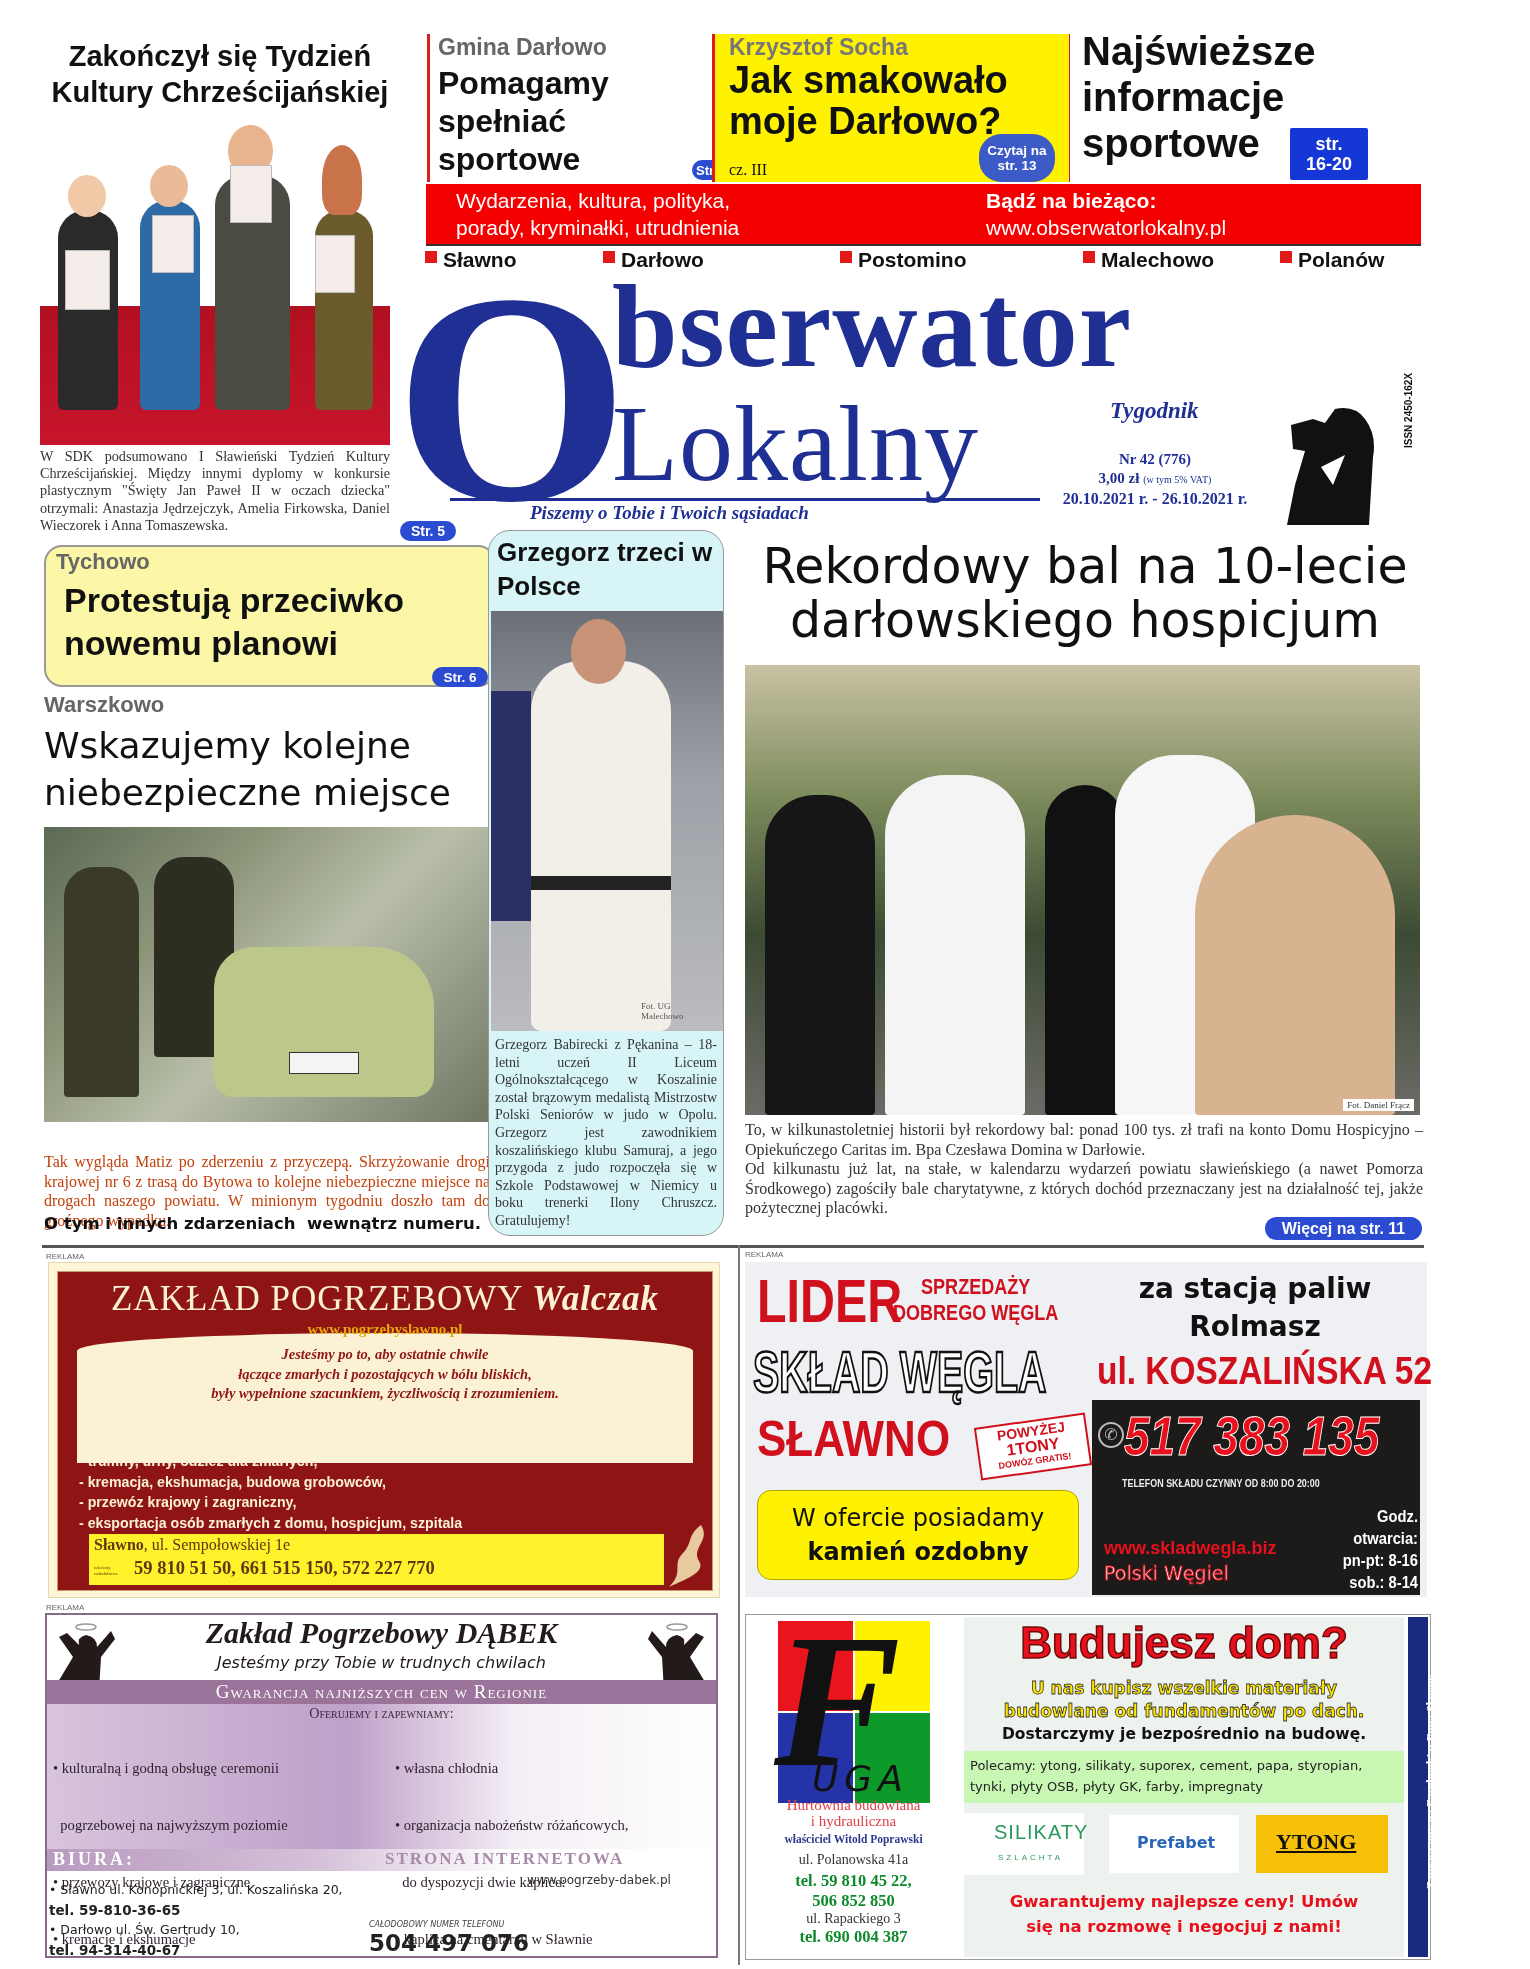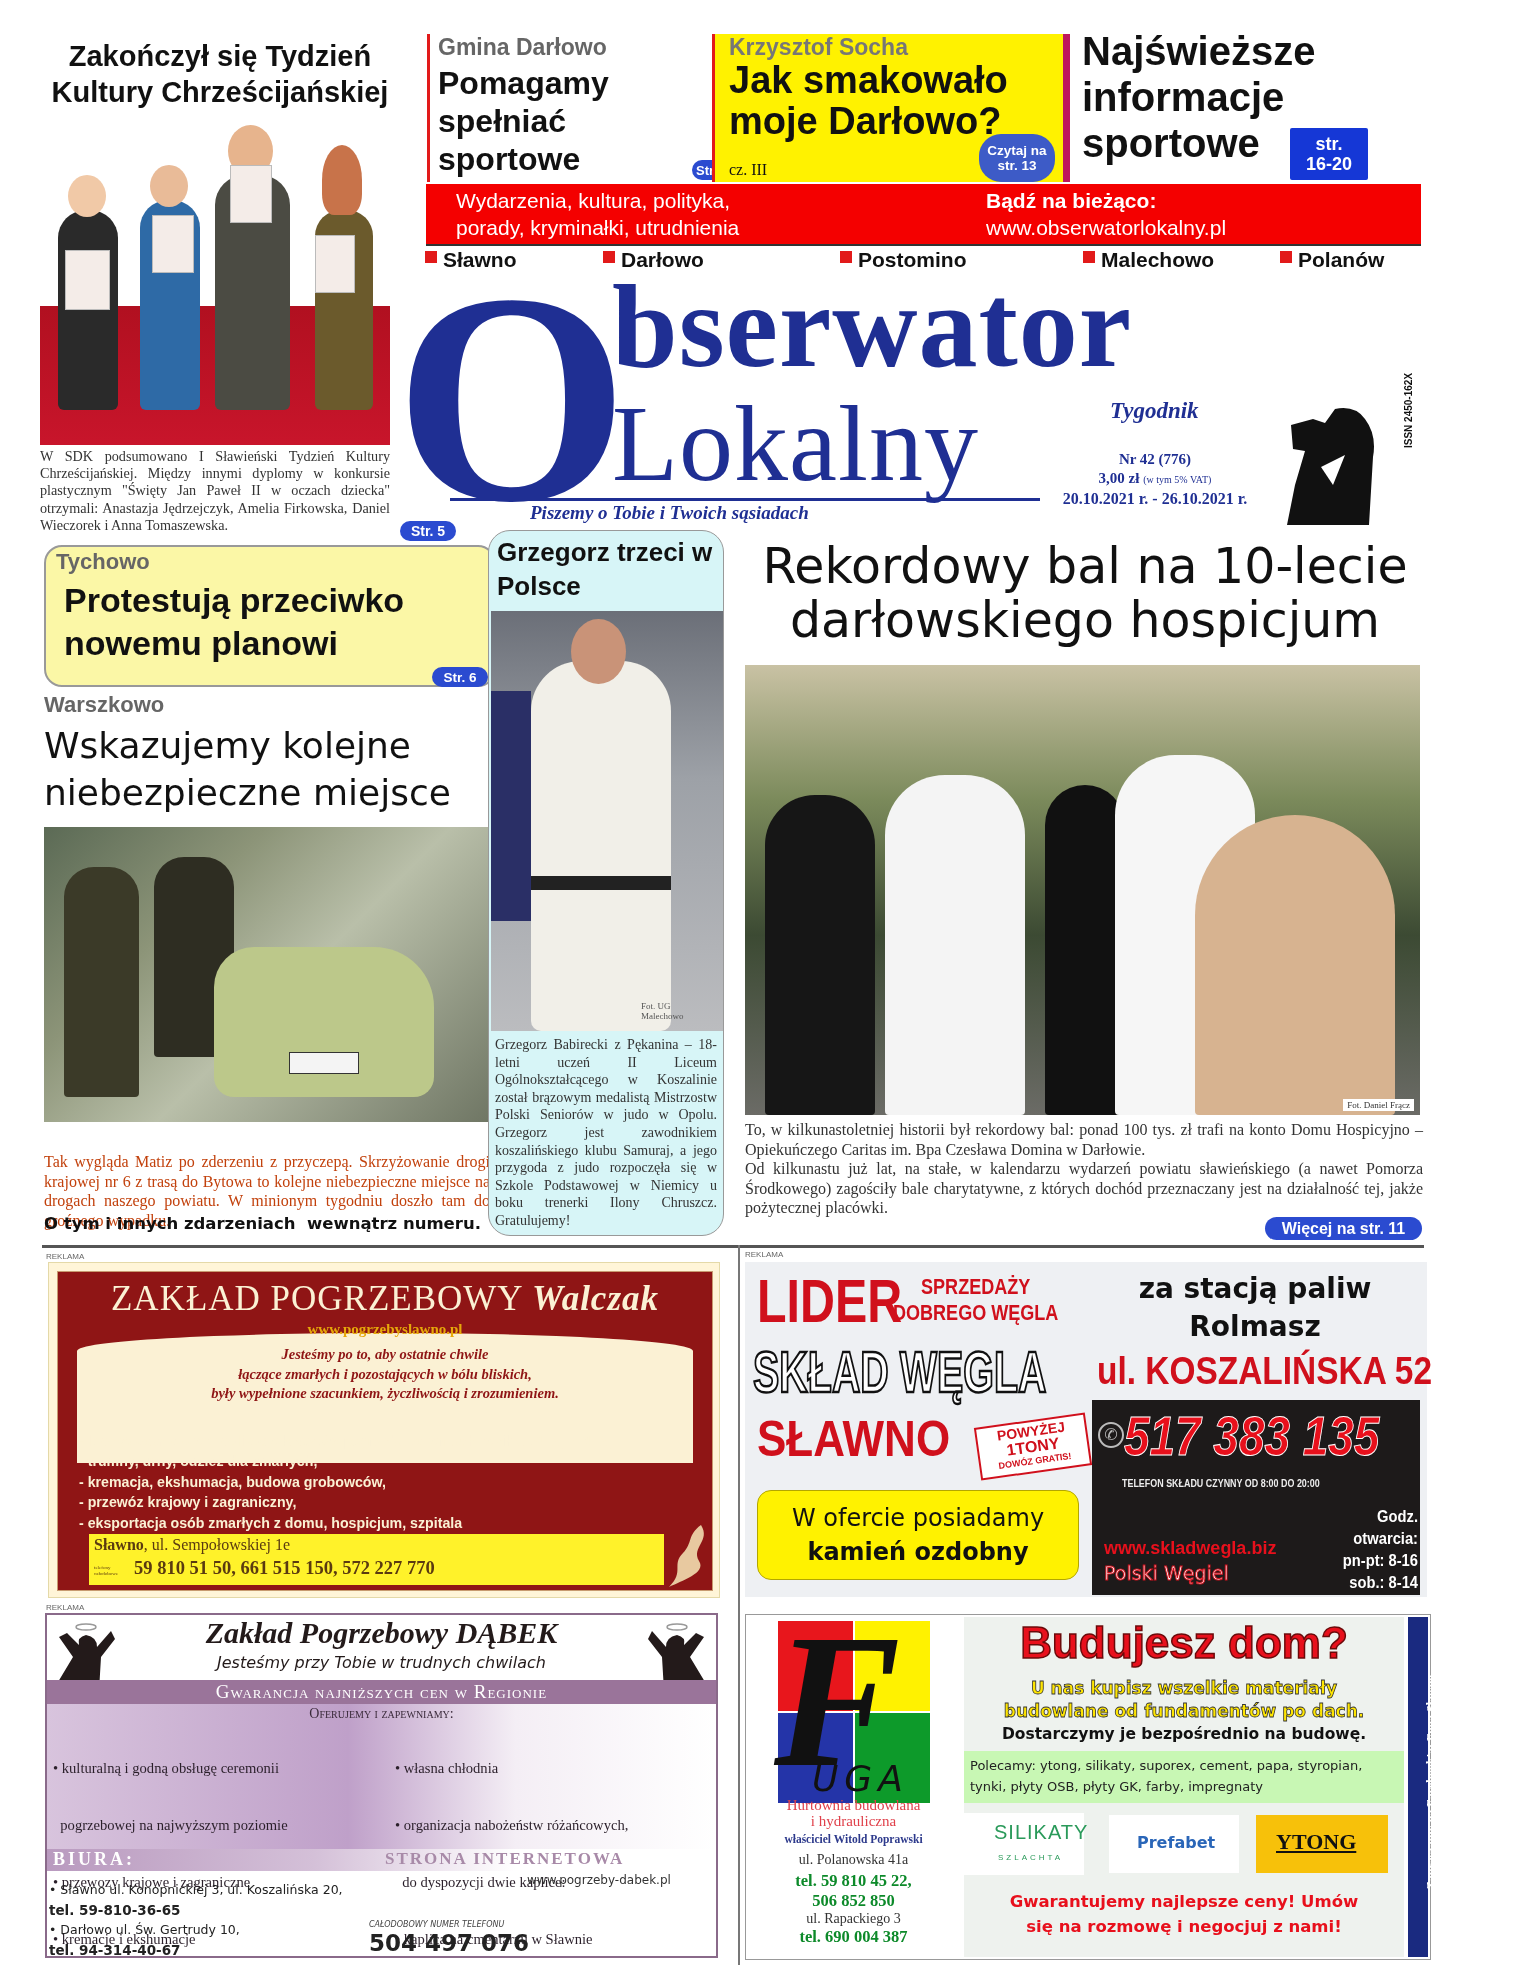--- a/index.html
+++ b/index.html
@@ -38,21 +38,21 @@
 </div>
 <div class="abs serif" style="left:40px;top:448px;width:350px;font-size:14.2px;line-height:17.2px;color:#333;text-align:justify">W SDK podsumowano I Sławieński Tydzień Kultury Chrześcijańskiej. Między innymi dyplomy w konkursie plastycznym "Święty Jan Paweł II w oczach dziecka" otrzymali: Anastazja Jędrzejczyk, Amelia Firkowska, Daniel Wieczorek i Anna Tomaszewska.</div>
 <div class="abs pill" style="left:400px;top:521px;width:56px;height:20px;font-size:14px">Str. 5</div>
 
 <div class="abs" style="left:427px;top:34px;width:283px;height:148px;border-left:3px solid #e21a1a;padding-left:8px">
   <div class="cond" style="color:#666;font-weight:bold;font-size:23px;line-height:26px">Gmina Darłowo</div>
   <div class="cond" style="color:#111;font-weight:bold;font-size:32px;line-height:38px;margin-top:4px;width:260px">Pomagamy spełniać sportowe marzenia.</div>
   <div class="abs pill" style="left:262px;top:126px;width:40px;height:20px;font-size:13px;border-radius:12px">Str. 4</div>
 </div>
 
-<div class="abs" style="left:712px;top:34px;width:358px;height:148px;background:#fff200;border-left:3px solid #e21a1a;border-right:7px solid #be185d;padding-left:14px">
+<div class="abs" style="left:712px;top:34px;width:358px;height:148px;background:#fff200;border-left:3px solid #e21a1a;border-right:1px solid #be185d;padding-left:14px">
   <div class="cond" style="color:#777;font-weight:bold;font-size:23px;line-height:26px">Krzysztof Socha</div>
   <div class="cond" style="color:#111;font-weight:bold;font-size:38px;line-height:41px;width:300px">
     <span>Jak smakowało moje Darłowo?</span>
     <span class="serif" style="font-weight:normal;font-size:16px">cz. III</span>
   </div>
   <div class="abs pill" style="left:264px;top:100px;width:76px;height:48px;font-size:13.5px;line-height:15px;border-radius:22px;background:#3d5bc7;padding:0 6px">Czytaj na str. 13</div>
 </div>
 
 <div class="abs" style="left:1082px;top:28px;width:350px;height:150px">
   <div class="cond" style="font-weight:bold;font-size:40px;line-height:46px;color:#111;width:260px">Najświeższe informacje sportowe</div>

